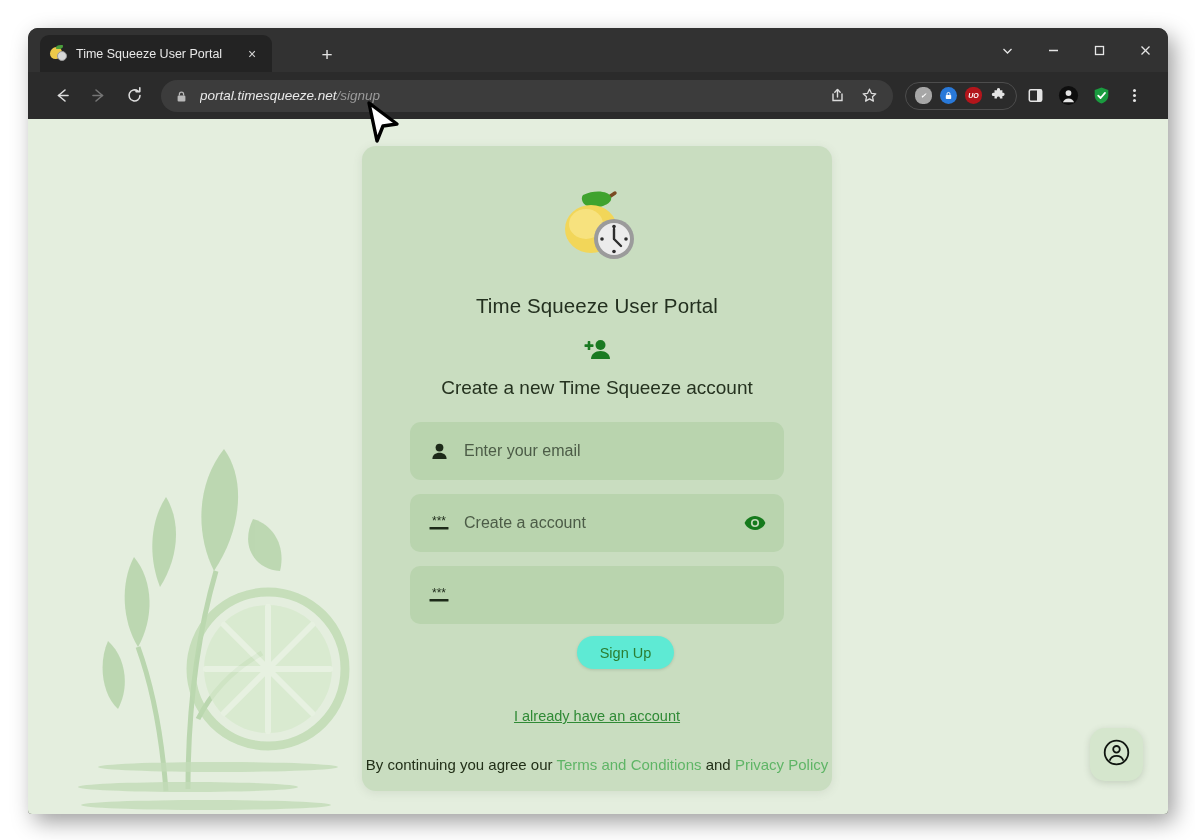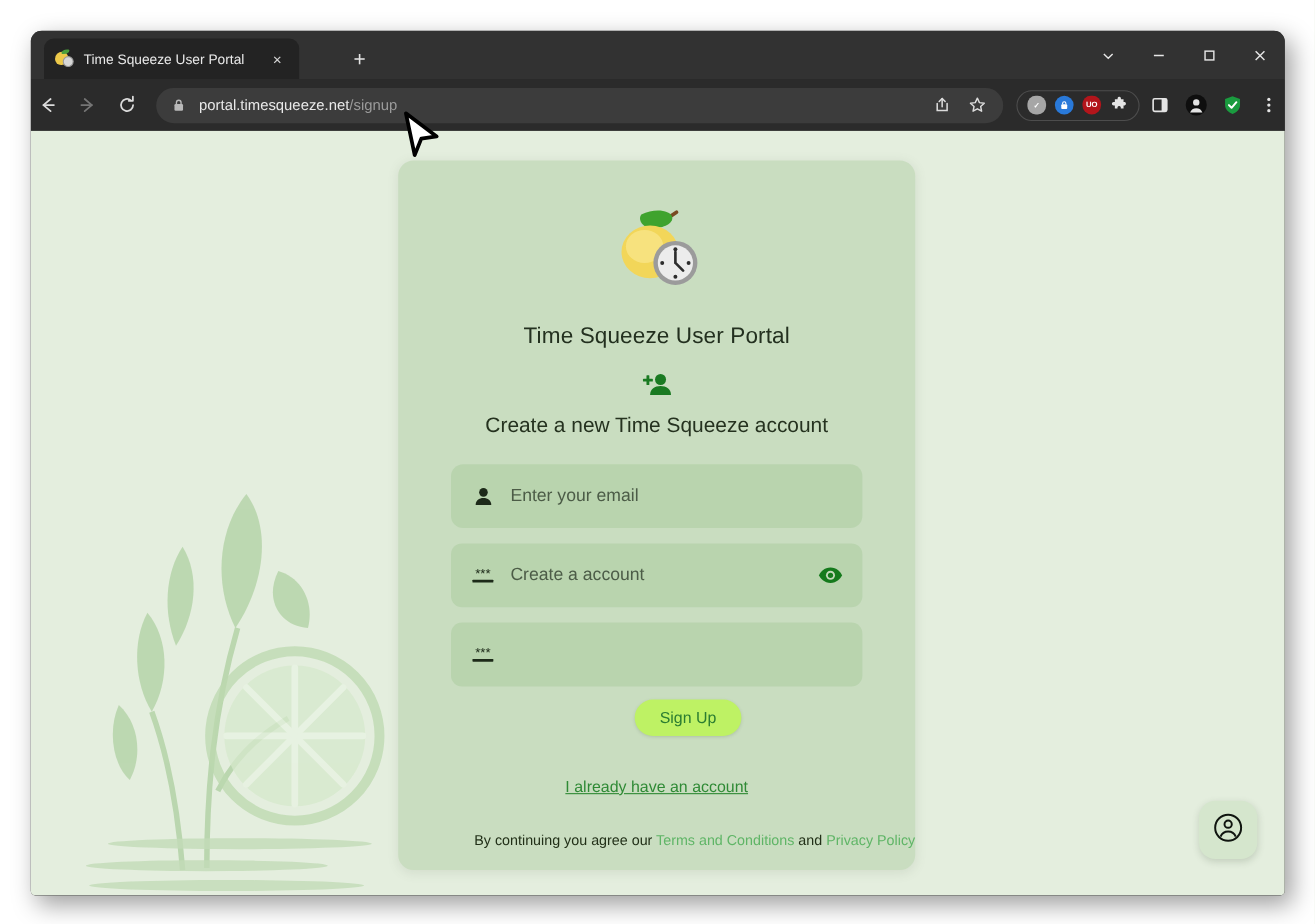--- a/index.html
+++ b/index.html
@@ -102,21 +102,22 @@
   }
   .wc svg { display: block; }
 
   
   .toolbar {
     position: relative;
     height: 47px;
     background: #2b2b2b;
     display: flex;
     align-items: center;
-    padding: 0 0;
+    padding: 0 19px;
+    font-style: italic;
   }
   .navbtn {
     width: 30px; height: 30px;
     margin-right: 6px;
     display: flex; align-items: center; justify-content: center;
     color: #dcdcdc;
     border-radius: 50%;
     flex: 0 0 auto;
   }
   .navbtn.disabled { color: #757575; }
@@ -274,21 +275,21 @@
     width: 26px; height: 26px;
     display: flex; align-items: center; justify-content: center;
     color: #157a1c;
     flex: 0 0 auto;
   }
 
   .signup-btn {
     position: absolute;
     left: 215px; top: 490px;
     width: 97px; height: 33px;
-    background: #bef264;
+    background: #5eead4;
     color: #2b7d31;
     border: none;
     border-radius: 17px;
     font-size: 14.5px;
     font-family: inherit;
     box-shadow: 0 1px 3px rgba(60,80,55,0.18);
     cursor: pointer;
   }
 
   .have-account {
@@ -297,22 +298,22 @@
     text-align: center;
     font-size: 14.5px;
     color: #2f8a35;
     cursor: pointer;
     text-decoration: underline;
   }
 
   .legal {
     position: absolute;
     left: 0; right: 0; top: 610px;
-    text-align: right;
-    font-size: 13px;
+    text-align: center;
+    font-size: 15px;
     color: #223018;
   }
   .legal a {
     color: #5fb566;
     text-decoration: none;
     cursor: pointer;
   }
 
   
   .fab {

